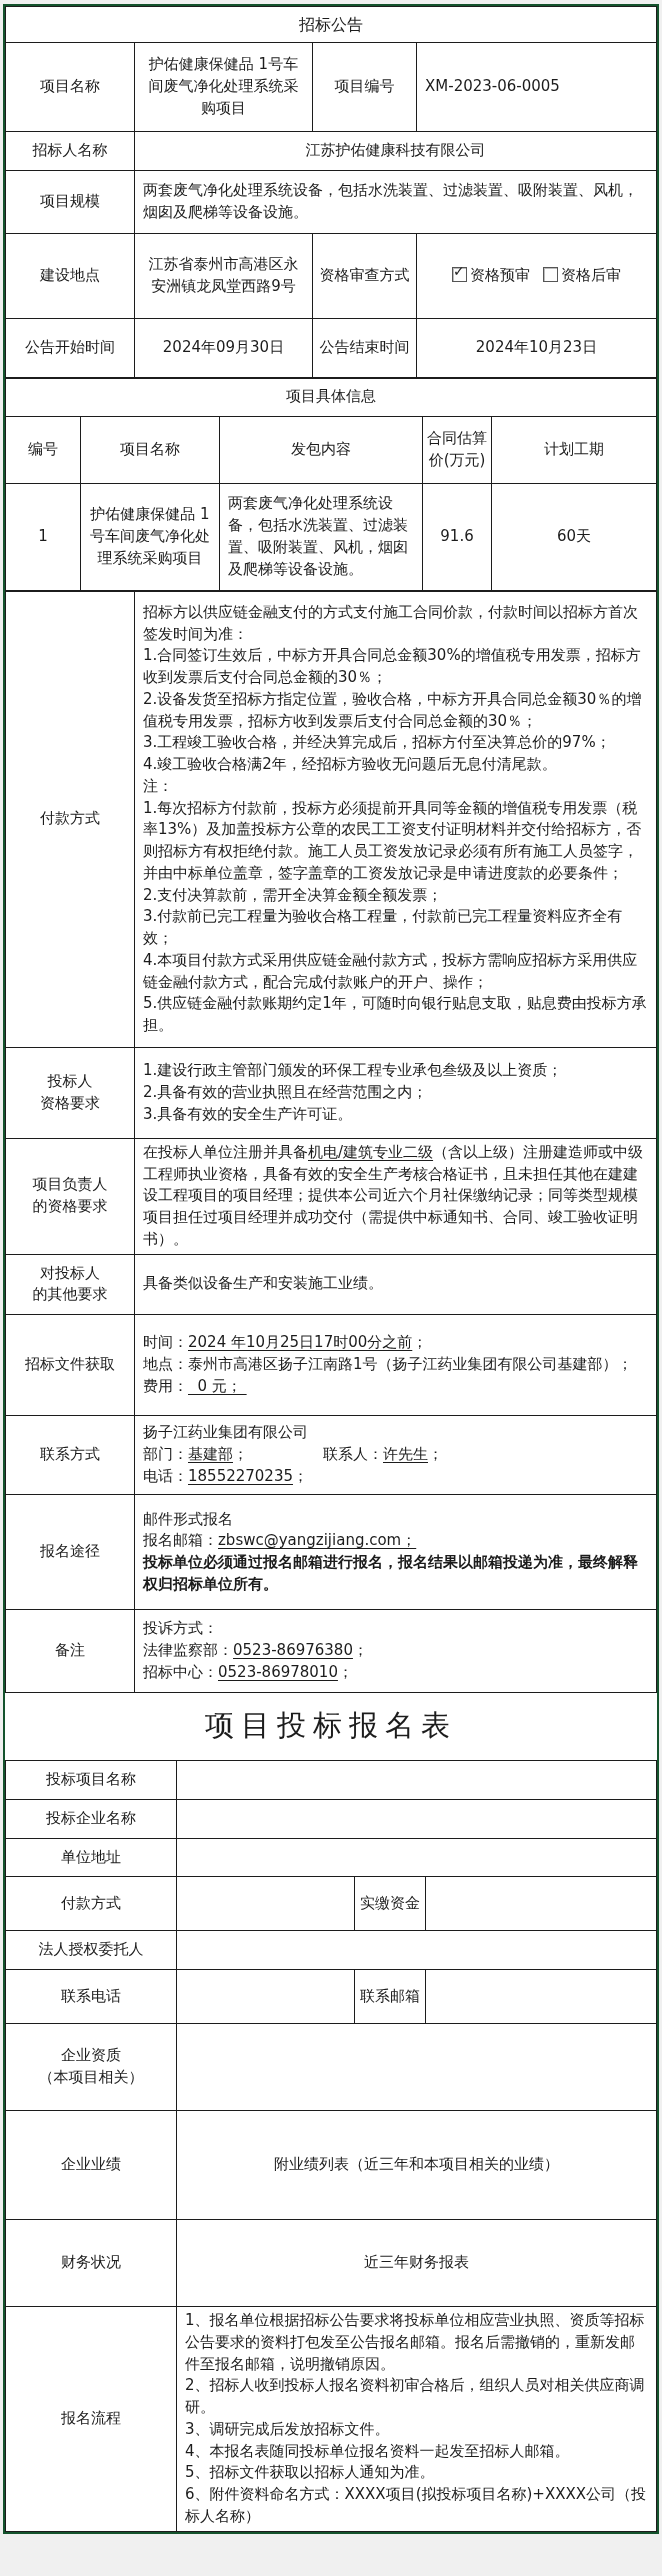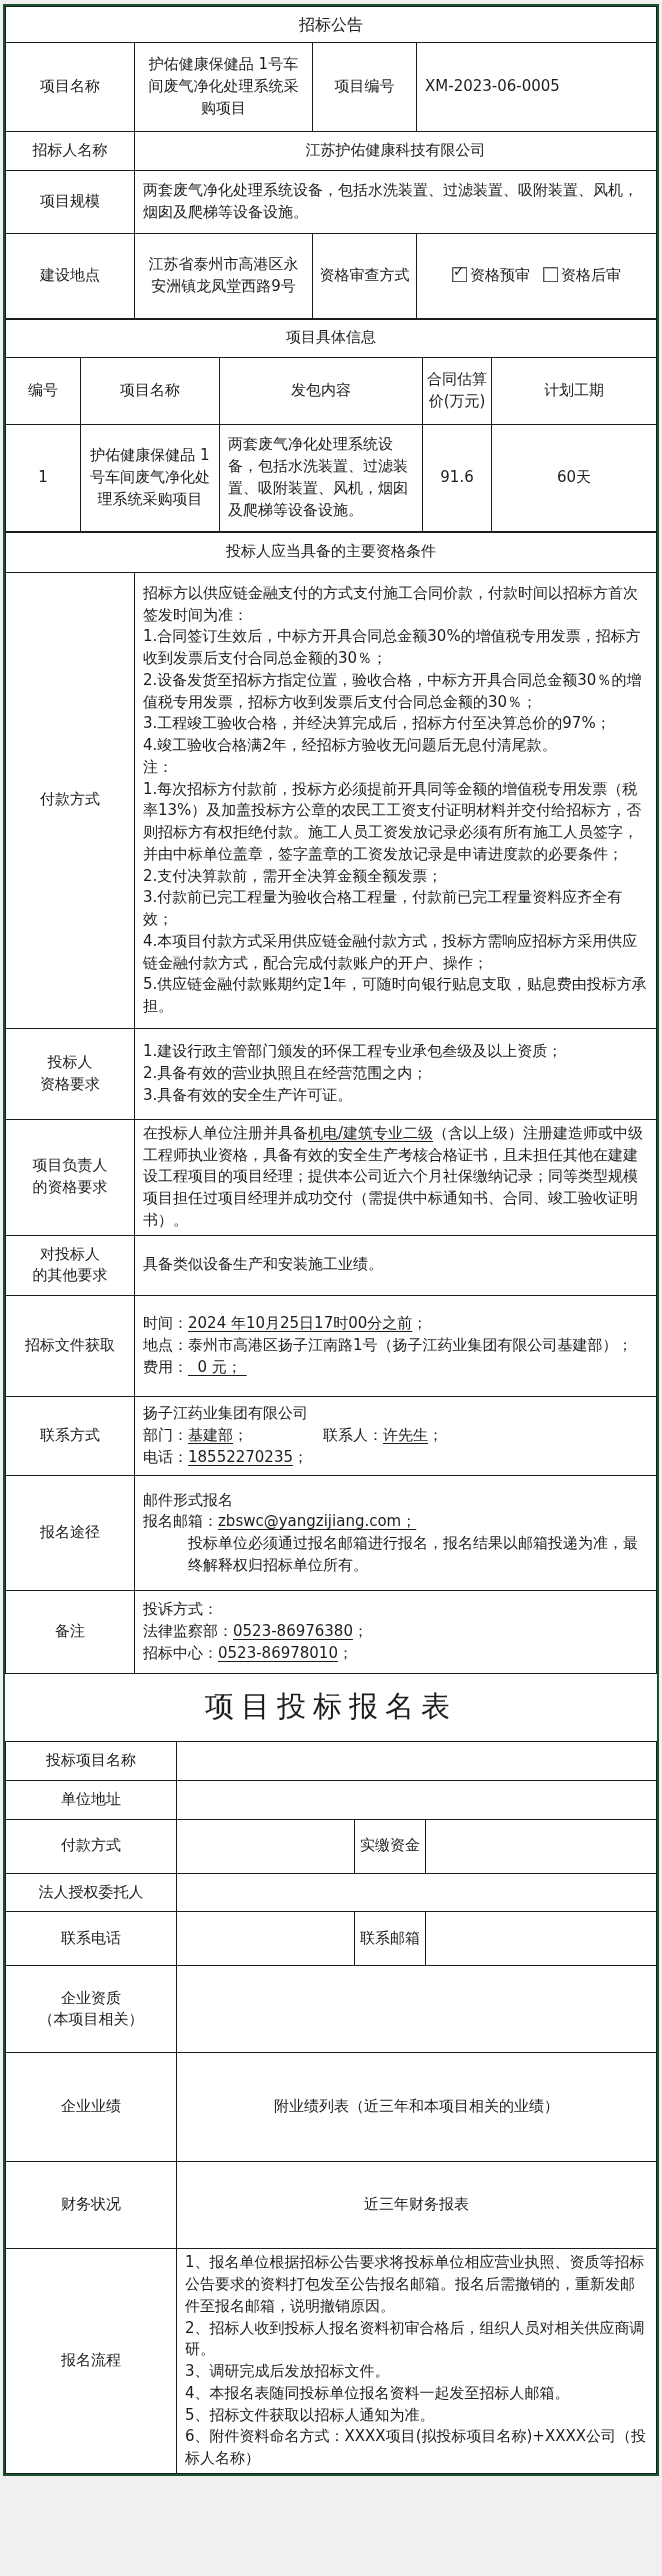--- a/index.html
+++ b/index.html
@@ -19,21 +19,21 @@
     border:1px solid #1c1c1c;background:#fff;
     padding:3px 8px;vertical-align:middle;line-height:1.45;
     overflow:hidden;word-break:break-all;
   }
   .label{text-align:center;white-space:pre-line;padding:8px 4px;}
   .center{text-align:center;}
   .pre{white-space:pre-line;}
   .doc-title{font-size:16px;}
   .sec-title{font-size:15px;}
   .u{text-decoration:underline;text-underline-offset:3px;}
-  .b{font-weight:normal;margin-left:45px;}
+  .b{font-weight:bold;}
   .cb{
     display:inline-block;width:13px;height:13px;
     border:1px solid #555;background:#fdfdfd;
     vertical-align:-2px;margin-right:3px;position:relative;
     box-shadow:inset 1px 1px 0 #bbb;
   }
   .cb .tick{
     position:absolute;left:0px;top:-4px;font-size:14px;color:#222;line-height:1;
   }
   .gap-l{margin-left:75px;}
@@ -77,20 +77,26 @@
     </tr>
     <tr style="height:85px">
       <td class="label">建设地点</td>
       <td class="center">江苏省泰州市高港区永安洲镇龙凤堂西路9号</td>
       <td class="label">资格审查方式</td>
       <td class="center">
         <span class="cb"><span class="tick">✓</span></span><span>资格预审</span>
         <span class="cb" style="margin-left:8px"></span><span>资格后审</span>
       </td>
     </tr>
+    <tr style="height:59px">
+      <td class="label">公告开始时间</td>
+      <td class="center">2024年09月30日</td>
+      <td class="label">公告结束时间</td>
+      <td class="center">2024年10月23日</td>
+    </tr>
   </tbody>
     </table>
 
   <table>
     <colgroup>
         <col style="width:75px">
         <col style="width:139px">
         <col style="width:203px">
         <col style="width:69px">
         <col>
@@ -115,23 +121,20 @@
     </tr>
   </tbody>
     </table>
 
   <table>
     <colgroup>
         <col style="width:129px">
         <col>
       </colgroup>
     <tbody>
-        <tr style="height:40px">
-      <td colspan="2" class="center sec-title">投标人应当具备的主要资格条件</td>
-    </tr>
     <tr style="height:456px">
       <td class="label">付款方式</td>
       <td class="pre">招标方以供应链金融支付的方式支付施工合同价款，付款时间以招标方首次签发时间为准：
 1.合同签订生效后，中标方开具合同总金额30%的增值税专用发票，招标方收到发票后支付合同总金额的30％；
 2.设备发货至招标方指定位置，验收合格，中标方开具合同总金额30％的增值税专用发票，招标方收到发票后支付合同总金额的30％；
 3.工程竣工验收合格，并经决算完成后，招标方付至决算总价的97%；
 4.竣工验收合格满2年，经招标方验收无问题后无息付清尾款。
 注：
 1.每次招标方付款前，投标方必须提前开具同等金额的增值税专用发票（税率13%）及加盖投标方公章的农民工工资支付证明材料并交付给招标方，否则招标方有权拒绝付款。施工人员工资发放记录必须有所有施工人员签字，并由中标单位盖章，签字盖章的工资发放记录是申请进度款的必要条件；
 2.支付决算款前，需开全决算金额全额发票；
@@ -199,20 +202,24 @@
         <col style="width:178px">
         <col style="width:71px">
         <col>
       </colgroup>
     <tbody>
         <tr style="height:30px">
       <td class="label">投标项目名称</td>
       <td colspan="3"></td>
     </tr>
     <tr style="height:30px">
+      <td class="label">投标企业名称</td>
+      <td colspan="3"></td>
+    </tr>
+    <tr style="height:30px">
       <td class="label">单位地址</td>
       <td colspan="3"></td>
     </tr>
     <tr style="height:54px">
       <td class="label">付款方式</td>
       <td></td>
       <td class="label">实缴资金</td>
       <td></td>
     </tr>
     <tr style="height:34px">

